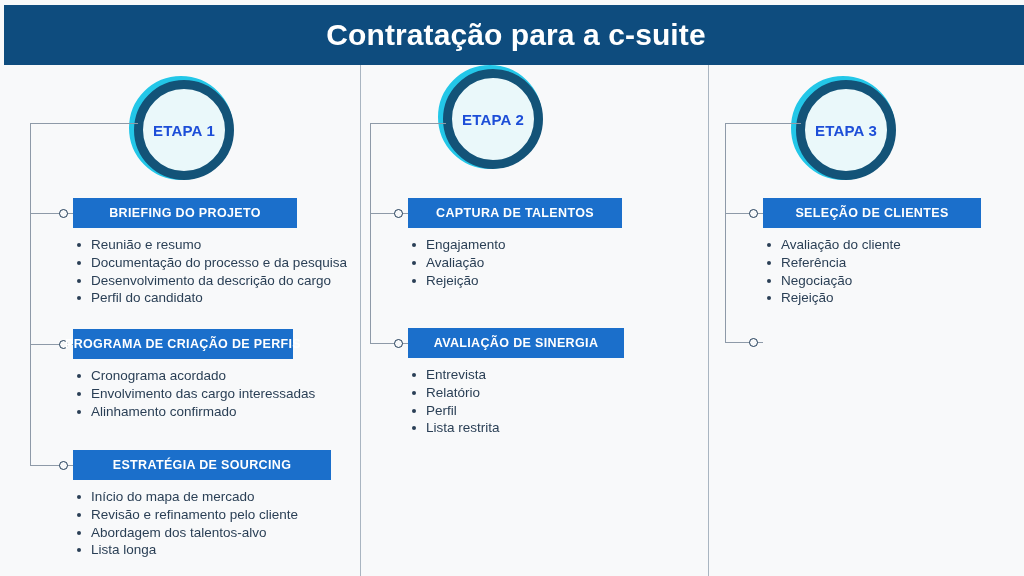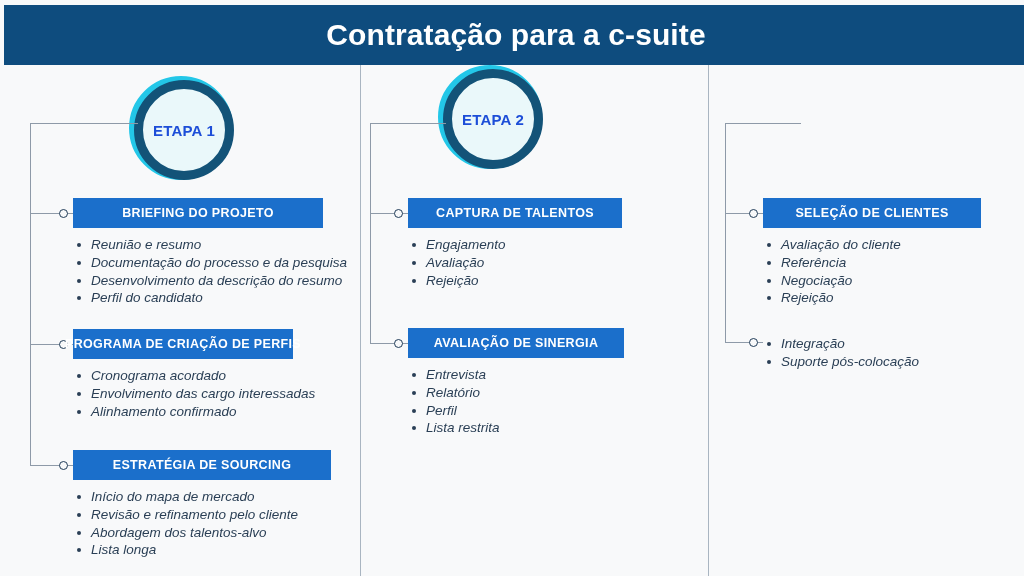--- a/index.html
+++ b/index.html
@@ -152,21 +152,20 @@
     padding: 0;
     list-style: none;
   }
   .bullets li {
     position: relative;
     padding-left: 18px;
     font-size: 13.5px;
     line-height: 17.8px;
     color: #2a3f55;
     white-space: nowrap;
-    font-style: italic;
   }
   .bullets li::before {
     content: "";
     position: absolute;
     left: 4px;
     top: 7px;
     width: 4px;
     height: 4px;
     border-radius: 50%;
     background: #2a3f55;
@@ -194,27 +193,27 @@
       <div class="conn-line conn-h" style="left:30px; top:58px; width:108px;"></div>
       <div class="conn-line conn-v" style="left:30px; top:58px; height:343px;"></div>
       <div class="conn-line conn-h" style="left:30px; top:148px; width:44px;"></div>
       <div class="conn-line conn-h" style="left:30px; top:279px; width:44px;"></div>
       <div class="conn-line conn-h" style="left:30px; top:400px; width:44px;"></div>
       <div class="conn-node" style="left:59px; top:144px;"></div>
       <div class="conn-node" style="left:59px; top:275px;"></div>
       <div class="conn-node" style="left:59px; top:396px;"></div>
 
       <div class="section" style="left:73px; top:133px;">
-        <div class="section-bar" style="width:250px;">
+        <div class="section-bar" style="width:224px;">
           <span>BRIEFING DO PROJETO</span>
         </div>
         <ul class="bullets">
           <li>Reunião e resumo</li>
           <li>Documentação do processo e da pesquisa</li>
-          <li>Desenvolvimento da descrição do resumo</li>
+          <li>Desenvolvimento da descrição do cargo</li>
           <li>Perfil do candidato</li>
         </ul>
       </div>
 
       <div class="section" style="left:73px; top:264px;">
         <div class="section-bar" style="width:220px;">
           <span>PROGRAMA DE CRIAÇÃO DE PERFIS</span>
         </div>
         <ul class="bullets">
           <li>Cronograma acordado</li>
@@ -270,20 +269,25 @@
           <li>Entrevista</li>
           <li>Relatório</li>
           <li>Perfil</li>
           <li>Lista restrita</li>
         </ul>
       </div>
     </div>
 
     <div class="column col-3">
 
+      <div class="badge" style="left:85px; top:13px;">
+        <div class="ring-cyan"></div>
+        <div class="ring-navy"></div>
+        <div class="badge-label">ETAPA 3</div>
+      </div>
 
       <div class="conn-line conn-h" style="left:16px; top:58px; width:76px;"></div>
       <div class="conn-line conn-v" style="left:16px; top:58px; height:220px;"></div>
       <div class="conn-line conn-h" style="left:16px; top:148px; width:38px;"></div>
       <div class="conn-line conn-h" style="left:16px; top:277px; width:38px;"></div>
       <div class="conn-node" style="left:40px; top:144px;"></div>
       <div class="conn-node" style="left:40px; top:273px;"></div>
 
       <div class="section" style="left:54px; top:133px;">
         <div class="section-bar" style="width:218px;">
@@ -291,21 +295,17 @@
         </div>
         <ul class="bullets">
           <li>Avaliação do cliente</li>
           <li>Referência</li>
           <li>Negociação</li>
           <li>Rejeição</li>
         </ul>
       </div>
 
       <div class="section" style="left:54px; top:262px;">
-        <ul class="bullets">
-          <li>Integração</li>
-          <li>Suporte pós-colocação</li>
-        </ul>
       </div>
     </div>
 
   </div>
 </div>
 
 </body></html>

